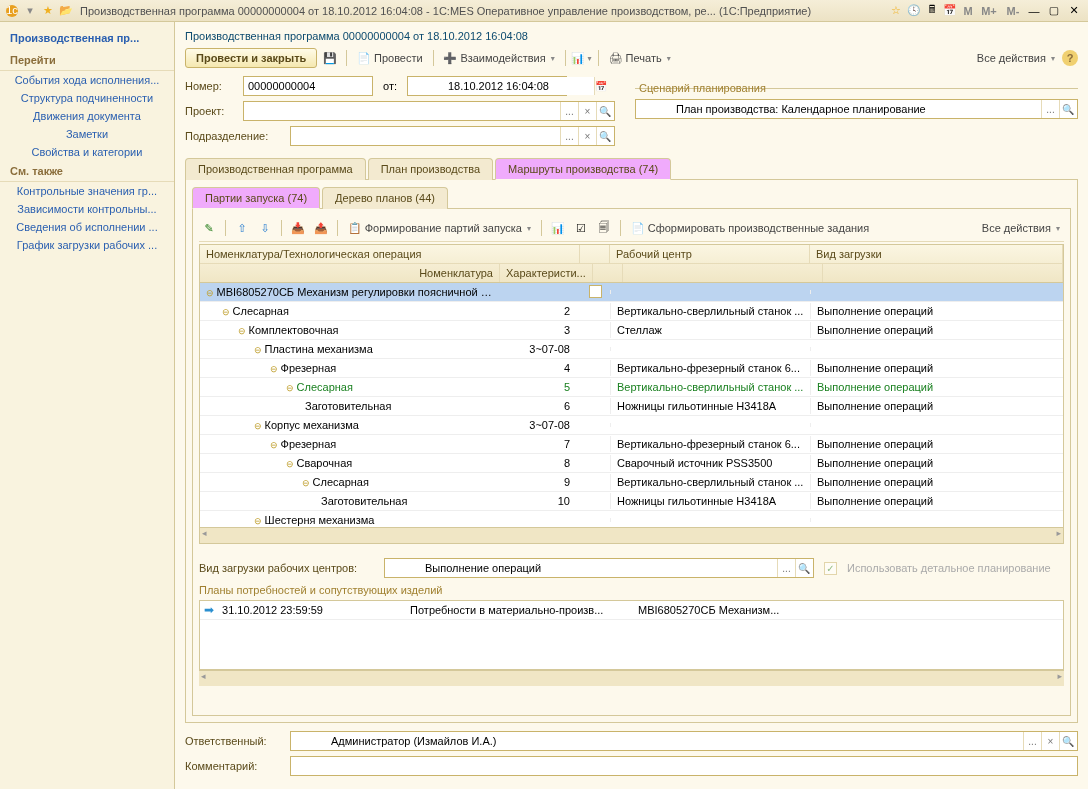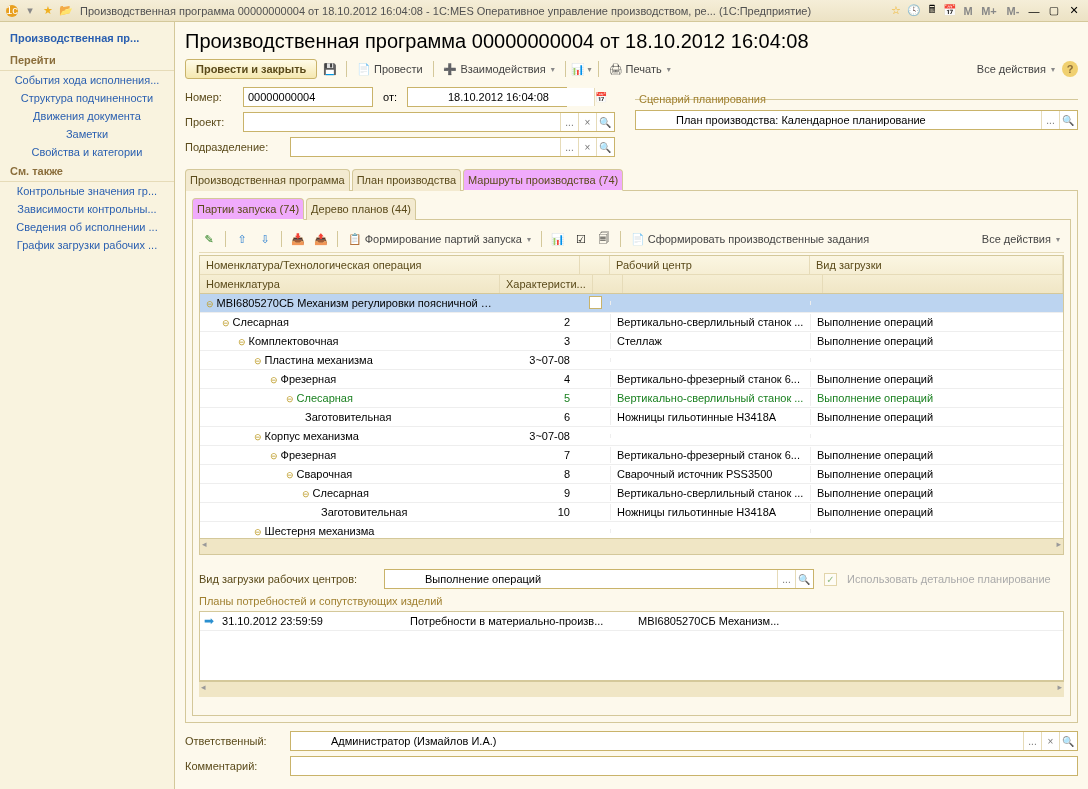--- a/index.html
+++ b/index.html
@@ -11,52 +11,52 @@
 .titlebar .win-right { display: flex; gap: 2px; }
 
 .app-body { display: flex; height: calc(100% - 22px); }
 
 .sidebar { width: 175px; background: #f9f3df; border-right: 1px solid #d4c89a; padding: 6px 0; }
 .sidebar .sb-title { color: #2a5fb0; font-weight: bold; font-size: 11px; padding: 4px 10px 6px; white-space: nowrap; overflow: hidden; text-overflow: ellipsis; }
 .sidebar .sb-section { color: #8a6d3b; font-weight: bold; padding: 4px 10px; border-bottom: 1px solid #e6dbb8; }
 .sidebar .sb-link { color: #2a5fb0; padding: 3px 4px; cursor: pointer; white-space: nowrap; overflow: hidden; text-overflow: ellipsis; text-align: center; }
 
 .main { flex: 1; background: #fdf9ec; padding: 8px 10px; display: flex; flex-direction: column; overflow: hidden; }
-.doc-title { color: #000000; font-size: 20px; font-weight: normal; margin-bottom: 6px; }
+.doc-title { color: #0c4a6e; font-size: 11px; font-weight: normal; margin-bottom: 6px; }
 
 .toolbar { display: flex; align-items: center; gap: 3px; margin-bottom: 8px; }
 .btn-primary { background: linear-gradient(#fffbe8,#f5e8b0); border: 1px solid #c9b36a; border-radius: 3px; padding: 3px 10px; font-weight: bold; color: #5a4a1a; cursor: pointer; }
 .tb-btn { width: 20px; height: 20px; border: 1px solid transparent; display: inline-flex; align-items: center; justify-content: center; cursor: pointer; border-radius: 2px; }
 .tb-link { color: #444; padding: 0 4px; cursor: pointer; display: inline-flex; align-items: center; gap: 3px; height: 20px; }
 .dd::after { content: "▾"; font-size: 8px; margin-left: 2px; color: #888; }
 .spacer { flex: 1; }
 
 .form-row { display: flex; align-items: center; gap: 10px; margin-bottom: 5px; }
 .label { color: #5a4a1a; min-width: 95px; }
 .input { border: 1px solid #c9b36a; background: #fff; padding: 2px 4px; height: 20px; }
 .input-group { display: flex; border: 1px solid #c9b36a; background: #fff; height: 20px; align-items: center; }
 .input-group input { border: none; flex: 1; padding: 0 4px; height: 100%; outline: none; background: #fff; margin-left: 36px; }
 .input-group .ig-btn { width: 18px; height: 100%; display: flex; align-items: center; justify-content: center; cursor: pointer; border-left: 1px solid #e6dbb8; color: #777; font-size: 10px; }
 
 .fieldset-label { color: #a08030; position: relative; top: 6px; padding: 0 4px; }
 .fieldset { border-top: 1px solid #d4c89a; }
 
 .tabs { display: flex; border-bottom: 1px solid #d4c89a; margin-top: 6px; }
-.tab { padding: 4px 4px; background: #f3ead0; border: 1px solid #d4c89a; border-bottom: none; margin-right: 2px; border-radius: 4px 4px 0 0; cursor: pointer; color: #5a4a1a; position: relative; top: 1px; }
+.tab { padding: 4px 12px; background: #f3ead0; border: 1px solid #d4c89a; border-bottom: none; margin-right: 2px; border-radius: 4px 4px 0 0; cursor: pointer; color: #5a4a1a; position: relative; top: 1px; }
 .tab.active { background: #f0abfc; border-bottom: 1px solid #fdf9ec; }
 
 .subpanel { border: 1px solid #d4c89a; border-top: none; padding: 6px; background: #fdf9ec; }
 
 .grid-toolbar { display: flex; align-items: center; gap: 3px; padding: 3px 0; border-bottom: 1px solid #e6dbb8; margin-bottom: 2px; }
 .sep { width: 1px; height: 16px; background: #d4c89a; margin: 0 3px; }
 
 .grid { border: 1px solid #d4c89a; background: #fff; height: 300px; overflow: hidden; display: flex; flex-direction: column; }
 .grid-header { background: linear-gradient(#fbf6e2,#f0e6c5); border-bottom: 1px solid #d4c89a; }
 .gh-row { display: flex; }
-.gh-row.sub { border-top: 1px solid #e6dbb8; }
+.gh-row.sub { border-top: 1px solid #e6dbb8; text-align: right; }
 .gh-cell { padding: 3px 6px; border-right: 1px solid #e6dbb8; color: #5a4a1a; }
 .c1 { flex: 0 0 380px; } .c2 { flex: 0 0 30px; } .c3 { flex: 0 0 200px; } .c4 { flex: 1; }
 .sc1 { flex: 0 0 300px; } .sc2 { flex: 0 0 80px; }
 
 .grid-body { flex: 1; overflow-y: auto; }
 .row { display: flex; border-bottom: 1px solid #eee; align-items: center; height: 19px; }
 .row .cell { padding: 2px 6px; overflow: hidden; white-space: nowrap; text-overflow: ellipsis; }
 .row.selected { background: #bcd4f0; align-items: center; }
 .row.green .cell { color: #1a8020; }
 .indent { display: inline-block; }

